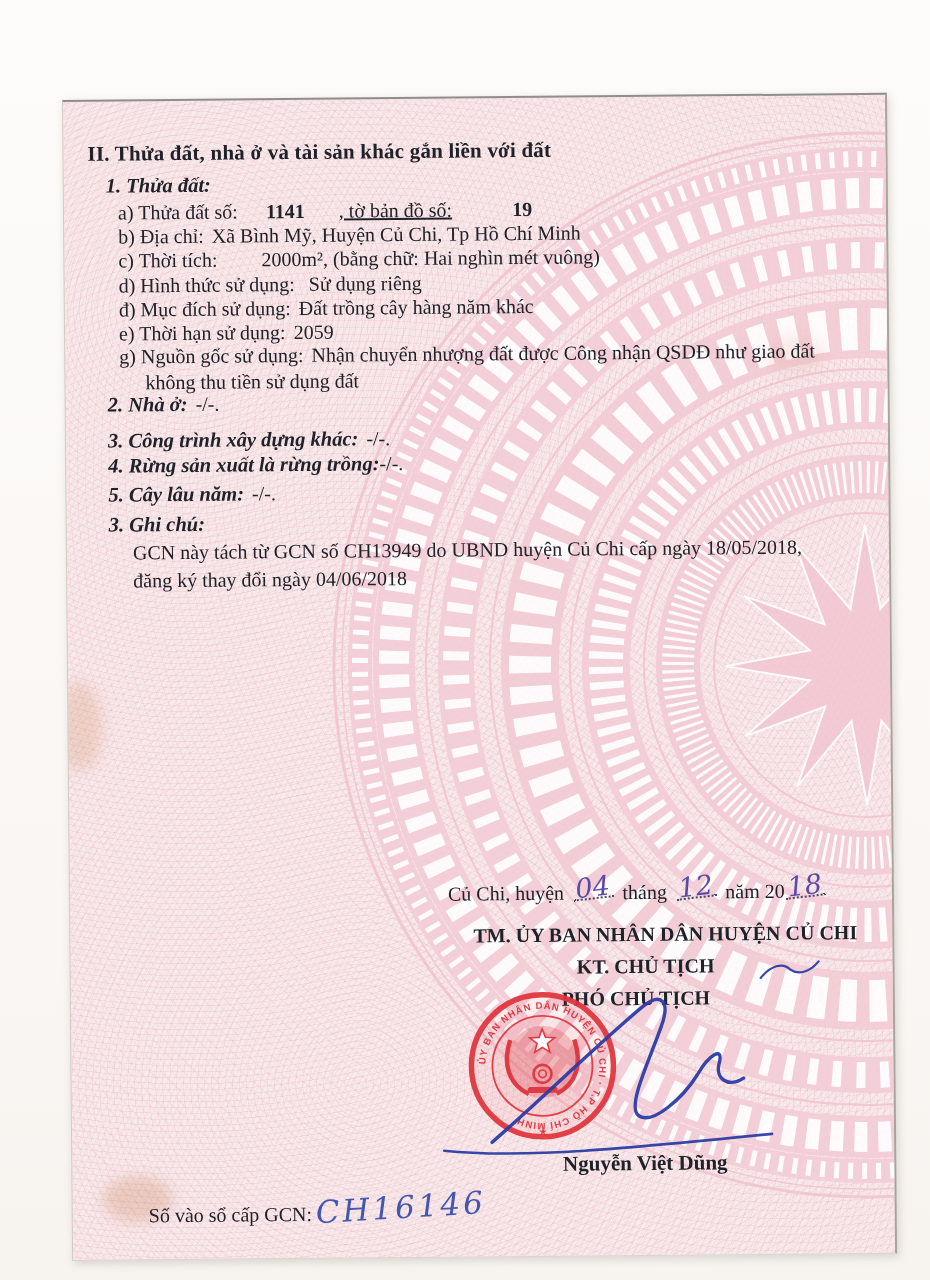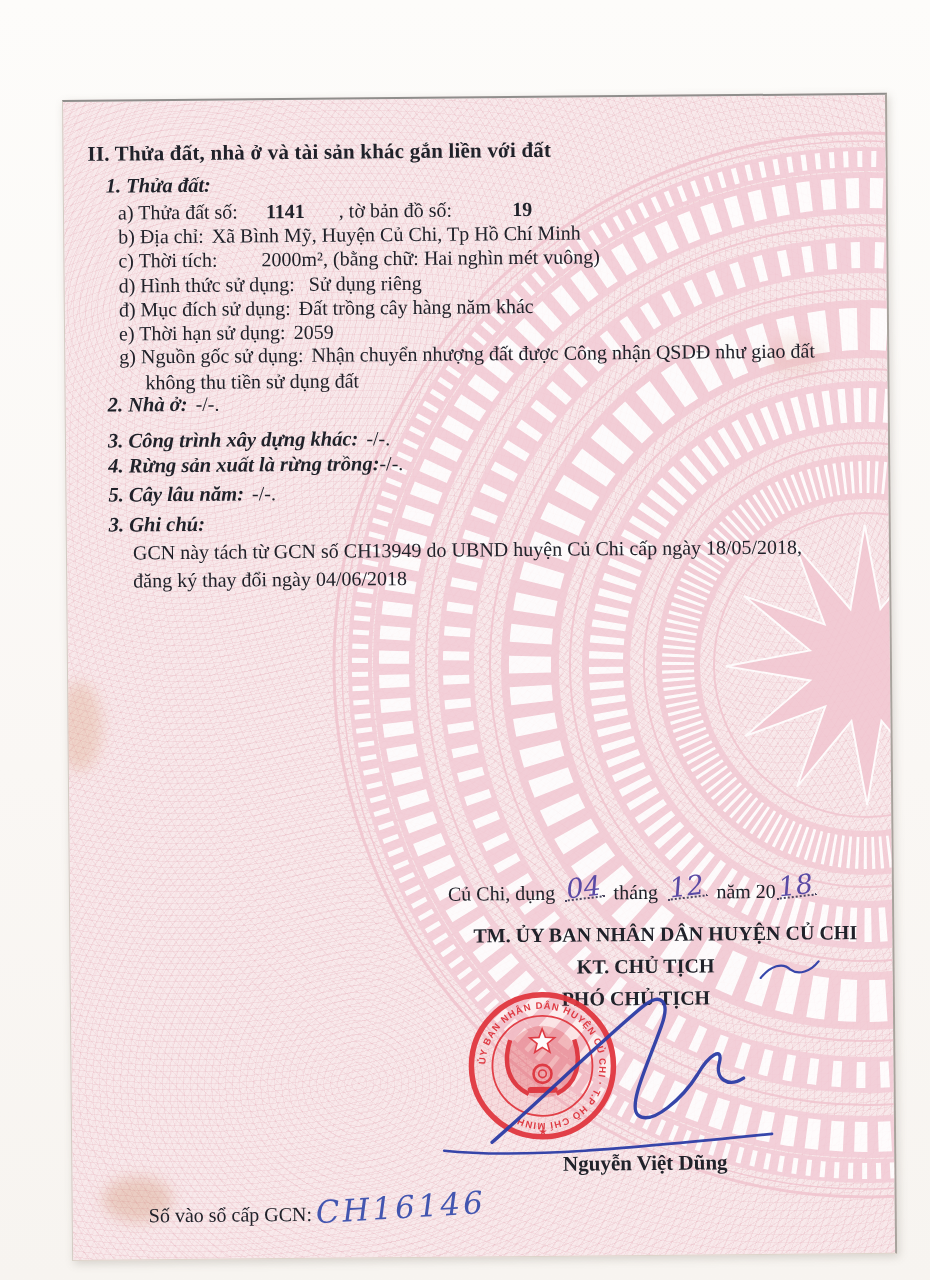--- a/index.html
+++ b/index.html
@@ -29,21 +29,21 @@
   .drum{position:absolute;left:0;top:0;z-index:1;opacity:.85;pointer-events:none;}
   .stain{position:absolute;border-radius:50%;filter:blur(7px);z-index:1;}
   .stain.s1{left:-12px;top:580px;width:46px;height:90px;background:rgba(214,160,118,.30);}
   .stain.s2{left:30px;top:1075px;width:70px;height:46px;background:rgba(196,128,86,.28);}
   .stain.s3{left:700px;top:240px;width:60px;height:40px;background:rgba(220,170,150,.20);}
   .content{position:absolute;left:0;top:0;width:100%;height:100%;z-index:2;}
   .ln{position:absolute;font-size:20px;line-height:24px;white-space:nowrap;}
   .ttl{font-weight:bold;font-size:21px;letter-spacing:.2px;}
   .h-it{font-weight:bold;font-style:italic;font-size:20.5px;}
   .b{font-weight:bold;}
-  .g1{margin-left:28px;} .g2{margin-left:34px;} .g3{margin-left:60px;}
+  .g1{margin-left:28px;} .g2{margin-left:34px;text-decoration:underline;} .g3{margin-left:60px;}
   .gc{margin-left:44px;} .gd{margin-left:14px;} .ge{margin-left:8px;}
   .center-blk{position:absolute;left:360px;width:470px;text-align:center;font-weight:bold;font-size:20px;white-space:nowrap;}
   .dateline{position:absolute;font-size:20px;white-space:nowrap;}
   .hw{
     display:inline-block;font-family:"DejaVu Serif","Liberation Serif",serif;
     font-style:italic;font-size:27px;color:#5a4aa5;
     transform:rotate(-6deg) translateY(-3px);
     border-bottom:2px dotted #4a4660;
     padding:0 3px;margin:0 4px;line-height:20px;
   }
@@ -135,21 +135,21 @@
     </div>
     <div class="ln" style="left:42px;top:381px;">
       <span class="h-it">5. Cây lâu năm:</span><span class="ge">-/-.</span>
     </div>
 
     <div class="ln h-it" style="left:42px;top:411px;">3. Ghi chú:</div>
     <div class="ln" style="left:66px;top:439px;">GCN này tách từ GCN số  CH13949 do UBND huyện Củ Chi cấp ngày 18/05/2018,</div>
     <div class="ln" style="left:66px;top:467px;">đăng ký thay đổi ngày 04/06/2018</div>
 
     <div class="dateline" style="left:378px;top:783px;">
-      <span>Củ Chi, dụng</span>
+      <span>Củ Chi, huyện</span>
       <span class="hw">04</span>
       <span>tháng</span>
       <span class="hw">12</span>
       <span>năm 20</span><span class="hw year">18</span>
     </div>
     <div class="center-blk" style="top:826px;">TM. ỦY BAN NHÂN DÂN HUYỆN CỦ CHI</div>
     <div class="center-blk" style="top:858px;left:340px;">KT. CHỦ TỊCH</div>
     <div class="center-blk" style="top:890px;left:330px;">PHÓ CHỦ TỊCH</div>
     <div class="signer">Nguyễn Việt Dũng</div>
 

